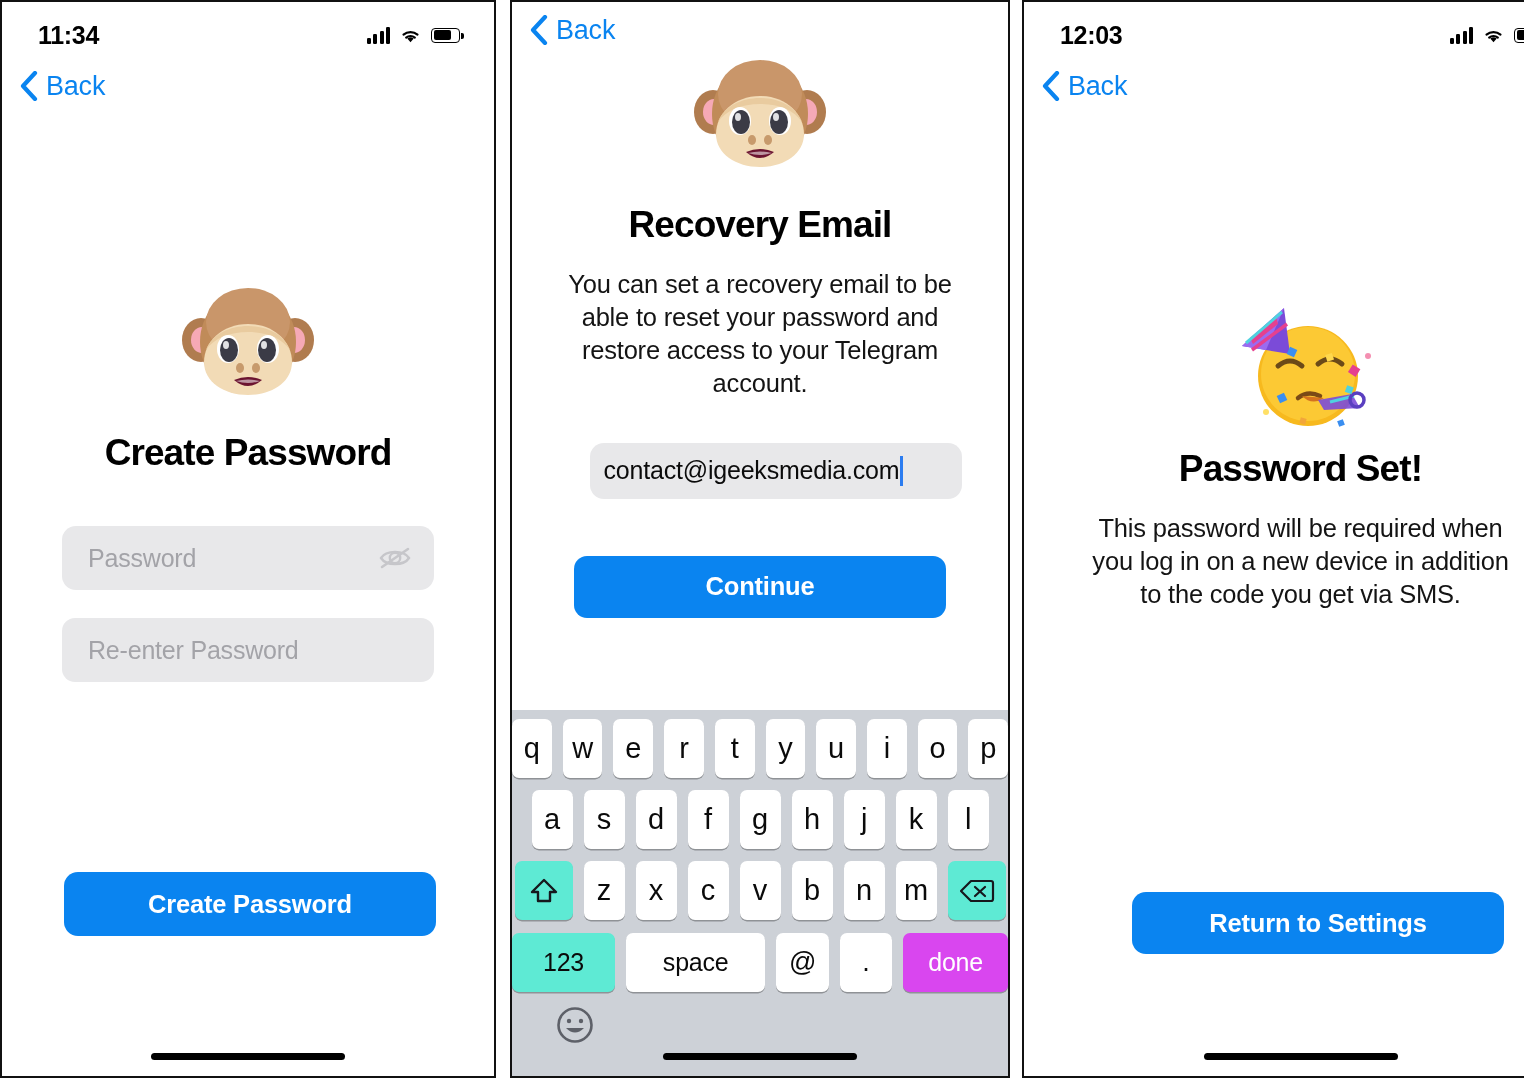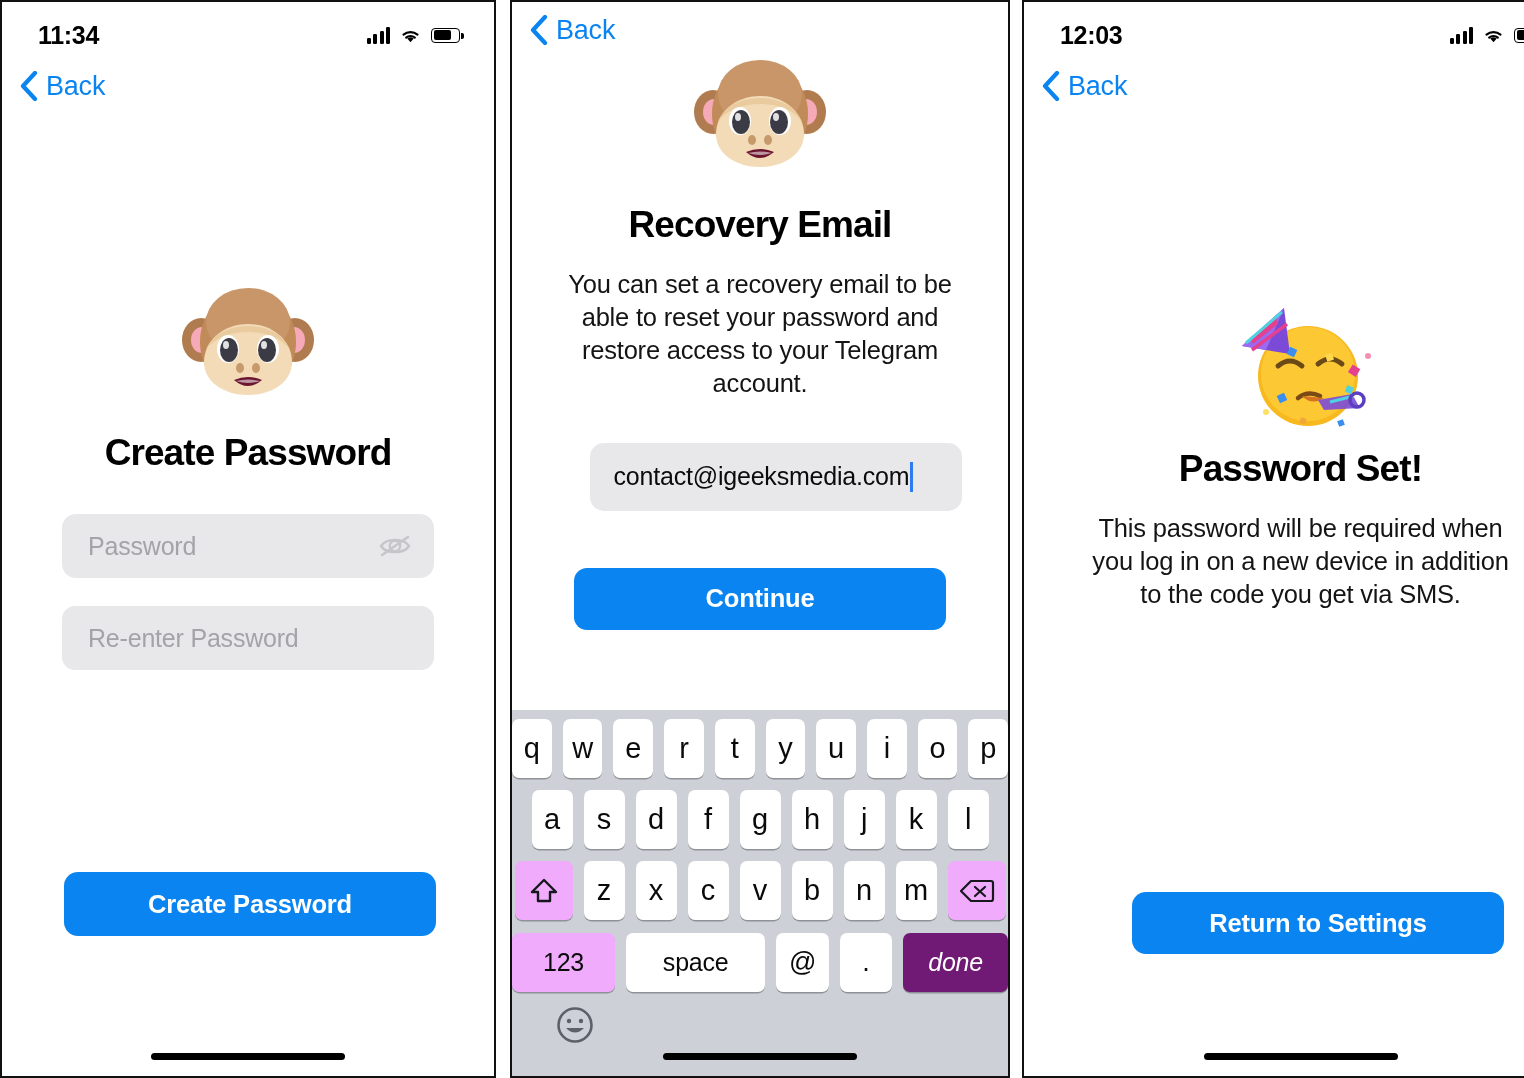--- a/index.html
+++ b/index.html
@@ -213,34 +213,33 @@
     justify-content: center;
     font-size: 29px;
     color: #0a0a0a;
     letter-spacing: -0.2px;
     height: 59px;
     width: 41px;
     cursor: pointer;
     font-family: "Liberation Sans", sans-serif;
   }
   .key.dark {
-    background: #f0abfc;
+    background: #5eead4;
     box-shadow: 0 1.4px 0 rgba(0,0,0,0.30);
   }
   .key.wide-mod { width: 58px; }
   .key.space { width: 157px; font-size: 25px; }
   .key.num { width: 116px; font-size: 25px; }
   .key.sym { width: 59px; font-size: 27px; }
   .key.dot { width: 59px; font-size: 27px; }
   .key.done {
     width: 118px;
-    background: #701a75;
+    background: #d946ef;
     color: #ffffff;
     font-size: 25px;
-    font-style: italic;
   }
   .kb-bottom {
     height: 84px;
     position: relative;
     display: flex;
     align-items: flex-start;
     padding: 12px 0 0 42px;
   }
   .emoji-key { width: 42px; height: 42px; cursor: pointer; }
 </style>
@@ -298,21 +297,21 @@
         <ellipse cx="46" cy="63" rx="3" ry="4" fill="#ffffff" opacity="0.85"></ellipse>
         <ellipse cx="84" cy="63" rx="3" ry="4" fill="#ffffff" opacity="0.85"></ellipse>
         <ellipse cx="60" cy="86" rx="4" ry="5" fill="#c79a6c"></ellipse>
         <ellipse cx="76" cy="86" rx="4" ry="5" fill="#c79a6c"></ellipse>
         <path d="M54 98 Q68 92 82 98 Q68 110 54 98 Z" fill="#6b1430"></path>
         <path d="M56 99 Q68 96 80 99 Q68 103 56 99 Z" fill="#ffffff" opacity="0.55"></path>
       </svg>
 
       <div class="screen-title" style="font-size:37px; margin-top:22px;">Create Password</div>
 
-      <div class="field" style="width:372px; height:64px; margin-top:40px; padding-left:26px;">
+      <div class="field" style="width:372px; height:64px; margin-top:52px; padding-left:26px;">
         <span class="field-placeholder">Password</span>
         <span class="eye-btn">
           <svg width="34" height="26" viewBox="0 0 34 26">
             <path d="M3 13 C8 5 26 5 31 13 C26 21 8 21 3 13 Z" fill="none" stroke="#c6c6ca" stroke-width="2.4"></path>
             <circle cx="17" cy="13" r="5.2" fill="none" stroke="#c6c6ca" stroke-width="2.4"></circle>
             <line x1="4" y1="22" x2="30" y2="4" stroke="#c6c6ca" stroke-width="2.6" stroke-linecap="round"></line>
           </svg>
         </span>
       </div>
 
@@ -358,21 +357,21 @@
         <ellipse cx="60" cy="86" rx="4" ry="5" fill="#c79a6c"></ellipse>
         <ellipse cx="76" cy="86" rx="4" ry="5" fill="#c79a6c"></ellipse>
         <path d="M54 98 Q68 92 82 98 Q68 110 54 98 Z" fill="#6b1430"></path>
         <path d="M56 99 Q68 96 80 99 Q68 103 56 99 Z" fill="#ffffff" opacity="0.55"></path>
       </svg>
 
       <div class="screen-title" style="font-size:37px; margin-top:22px;">Recovery Email</div>
 
       <div class="screen-desc" style="width:410px; margin-top:22px;">You can set a recovery email to be able to reset your password and restore access to your Telegram account.</div>
 
-      <div class="field" style="width:372px; height:68px; margin-top:43px; padding-left:24px;margin-left:31px;">
+      <div class="field" style="width:372px; height:56px; margin-top:43px; padding-left:14px;margin-left:31px;">
         <span class="field-value">contact@igeeksmedia.com</span>
           <span class="caret"></span>
       </div>
 
       <button class="btn-primary" style="width:372px; height:62px; margin-top:57px;border-radius:13px;">Continue</button>
     </div>
 
     <div class="keyboard">
 
       <div class="kbrow r1">

